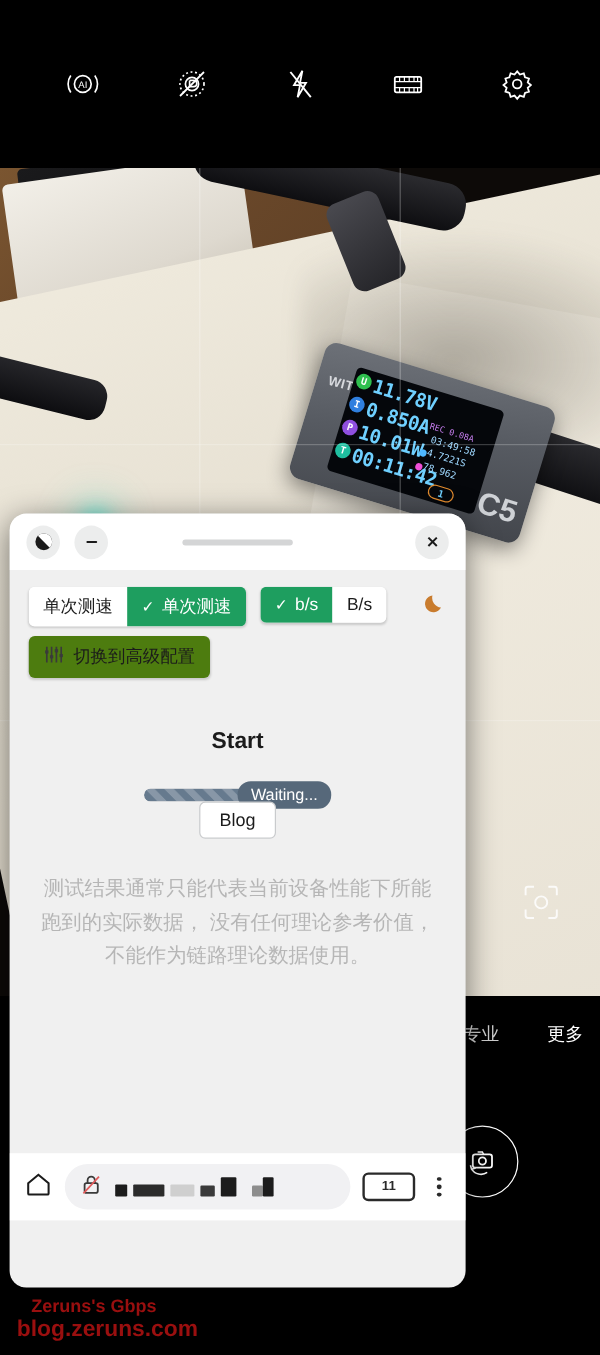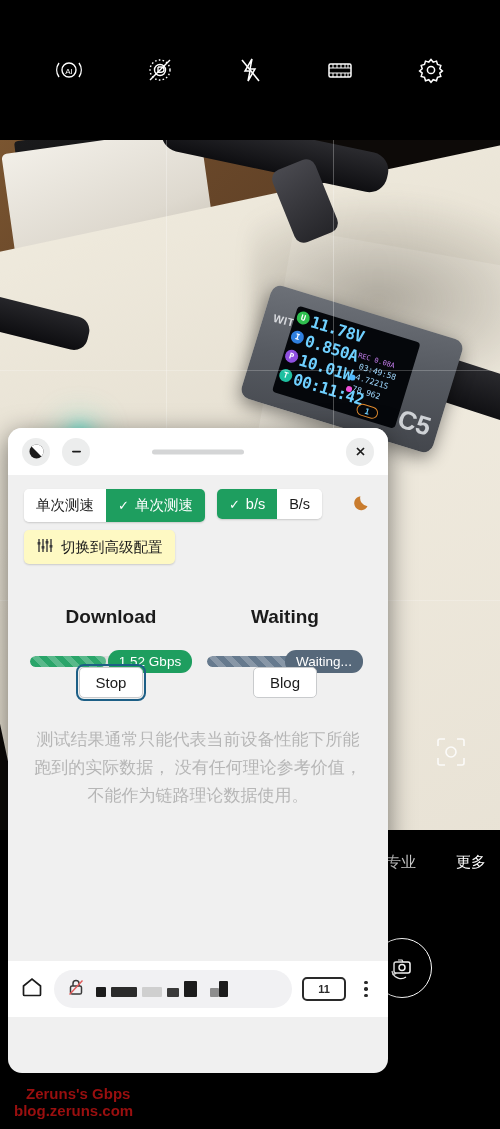--- a/index.html
+++ b/index.html
@@ -183,21 +183,21 @@
     padding: 7px 12px; font-size: 14.5px; background: #fff; color: #1b1b1b;
     display: flex; align-items: center; gap: 6px; white-space: nowrap;
   }
   .seg.on { background: #1e9e5f; color: #fff; }
   .seg.on .tick { display: inline-block; }
   .tick { display: none; font-size: 13px; }
   .moon { margin-left: auto; font-size: 20px; color: #c97c2e; padding-top: 4px; }
 
   .adv-btn {
     margin-top: 8px; display: inline-flex; align-items: center; gap: 8px;
-    background: #fef9c3; color: #1b1b1b; font-size: 14.5px;
+    background: #4d7c0f; color: #1b1b1b; font-size: 14.5px;
     padding: 7px 12px; border-radius: 5px;
     box-shadow: 0 1px 2px rgba(0,0,0,.16);
   }
 
   .duo { display: flex; margin-top: 42px; }
   .duo-col { flex: 1; display: flex; flex-direction: column; align-items: center; }
   .duo-title { font-size: 19px; font-weight: bold; color: #1b1b1b; }
   .bar-row { display: flex; align-items: center; margin-top: 22px; width: 100%; justify-content: center; }
   .bar {
     width: 86px; height: 11px; border-radius: 6px; background: #dedede; overflow: hidden;
@@ -252,21 +252,21 @@
   }
   .login-text { color: #7a3fcf; font-size: 16px; font-weight: bold; }
   .chev { margin-left: auto; color: #555; }
 
   
   .watermark {
     position: absolute; left: 14px; bottom: 10px; z-index: 50;
     color: #9a0f0f; font-weight: bold; line-height: 1.15;
   }
   .wm1 { font-size: 15px; padding-left: 12px; }
-  .wm2 { font-size: 15px; }
+  .wm2 { font-size: 19px; }
 </style>
 </head>
 <body>
 
 <div id="screen">
 
   <div class="cam-toolbar">
     <div class="cam-icon">
       <svg width="32" height="32" viewBox="0 0 32 32" fill="none" stroke="#fff" stroke-width="1.4">
         <circle cx="16" cy="16" r="7"></circle>
@@ -434,33 +434,23 @@
             <rect x="1.6" y="5" width="2.8" height="2.6" fill="#3a3a3a" stroke="none"></rect>
             <rect x="5.6" y="9" width="2.8" height="2.6" fill="#3a3a3a" stroke="none"></rect>
             <rect x="9.6" y="4" width="2.8" height="2.6" fill="#3a3a3a" stroke="none"></rect>
             <rect x="13.6" y="8" width="2.8" height="2.6" fill="#3a3a3a" stroke="none"></rect>
           </svg>
         </span>
         <span>切换到高级配置</span>
       </div>
 
       <div class="duo">
+
         <div class="duo-col">
-          <div class="duo-title">Download</div>
-          <div class="bar-row">
-            <div class="bar">
-              <div class="bar-fill" id="dl-fill" style="width: 88%; background-color: rgb(42, 165, 106);"></div>
-            </div>
-            <div class="pill" id="dl-pill" style="background: rgb(30, 158, 95);">1.52 Gbps</div>
-          </div>
-          <div class="act-btn focused">Stop</div>
-        </div>
-
-        <div class="duo-col">
-          <div class="duo-title">Waiting</div>
+          <div class="duo-title">Start</div>
           <div class="bar-row">
             <div class="bar">
               <div class="bar-fill" id="ul-fill" style="width: 100%; background-color: rgb(102, 122, 142);"></div>
             </div>
             <div class="pill" id="ul-pill" style="background: rgb(86, 104, 122);">Waiting...</div>
           </div>
           <div class="act-btn">Blog</div>
         </div>
       </div>
 

